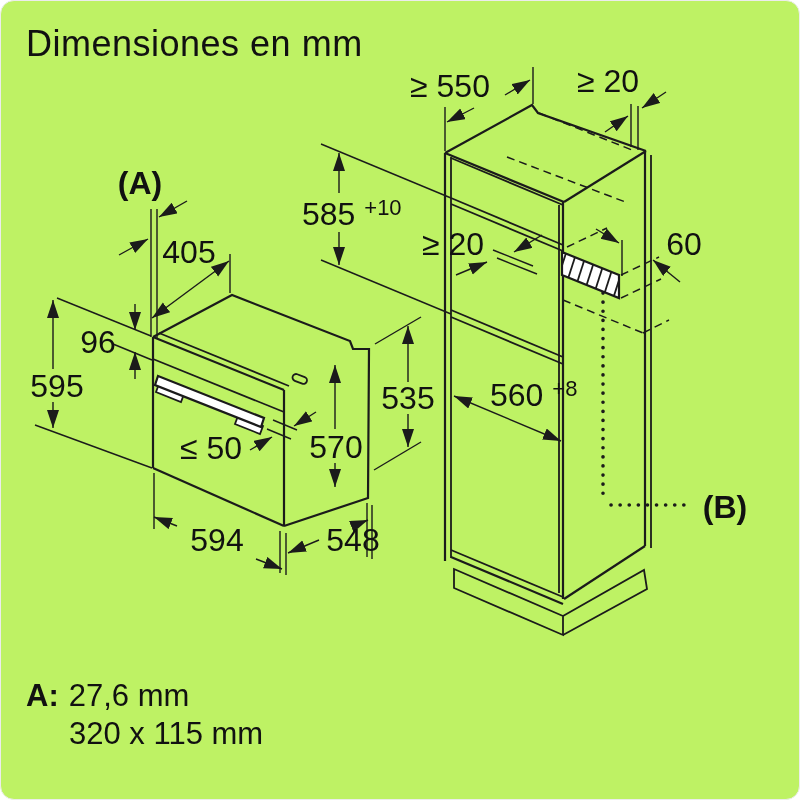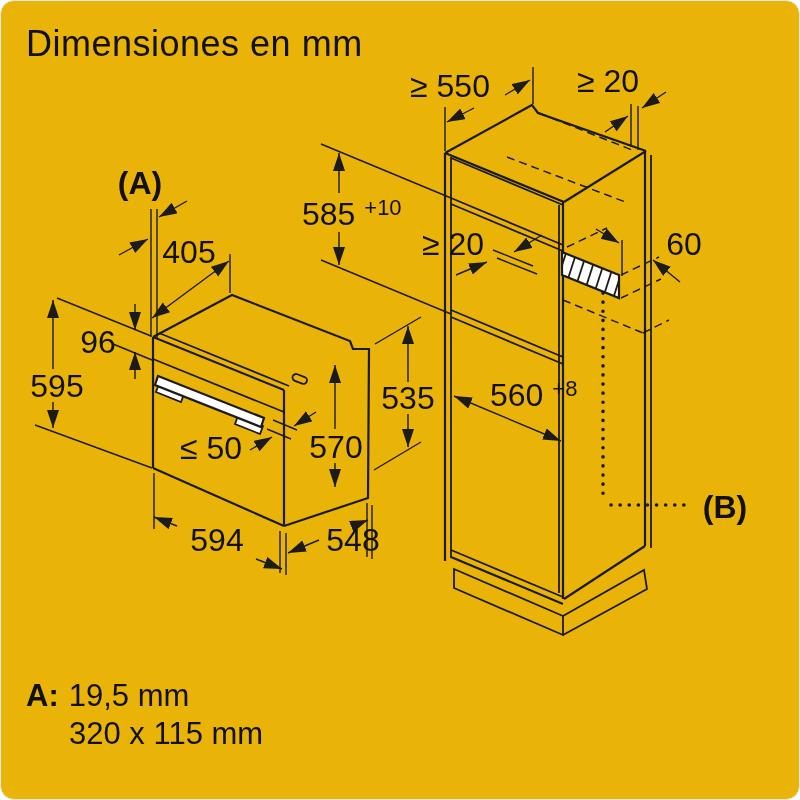--- a/index.html
+++ b/index.html
@@ -1,17 +1,17 @@
 <!DOCTYPE html>
 <html><head>
 <meta charset="utf-8">
 <style>
   html,body{margin:0;padding:0;background:#ffffff;}
   #stage{
-    position:relative;width:800px;height:800px;background:#eab308;
+    position:relative;width:800px;height:800px;background:#bef264;
     font-family:"Liberation Sans", sans-serif;color:#1b1b1b;overflow:hidden;
     border:1px solid #ececec;border-radius:14px;box-sizing:border-box;
   }
   #page-title{
     position:absolute;left:25px;top:22px;font-size:36px;letter-spacing:0.5px;color:#111;
   }
   #diagram-svg{position:absolute;left:0;top:0;}
   .ln{stroke:#1b1b1b;stroke-width:2.2;fill:none;stroke-linejoin:miter;}
   .ln18{stroke:#1b1b1b;stroke-width:1.8;fill:none;}
   .dim{stroke:#1b1b1b;stroke-width:1.4;fill:none;}
@@ -203,20 +203,20 @@
       <text class="dimtxt" x="489" y="405">
         <tspan>560</tspan>
         <tspan class="dimtxt-sup" dy="-10">+8</tspan>
       </text>
       <text class="reftxt" x="724" y="517" text-anchor="middle">(B)</text>
     </g>
   </svg>
 
   <div id="legend">
     <div class="row">
-      <span class="key">A:</span><span>19,5 mm</span>
+      <span class="key">A:</span><span>27,6 mm</span>
     </div>
     <div class="row cont">
       <span>320 x 115 mm</span>
     </div>
   </div>
 
 </div>
 
 </body></html>

